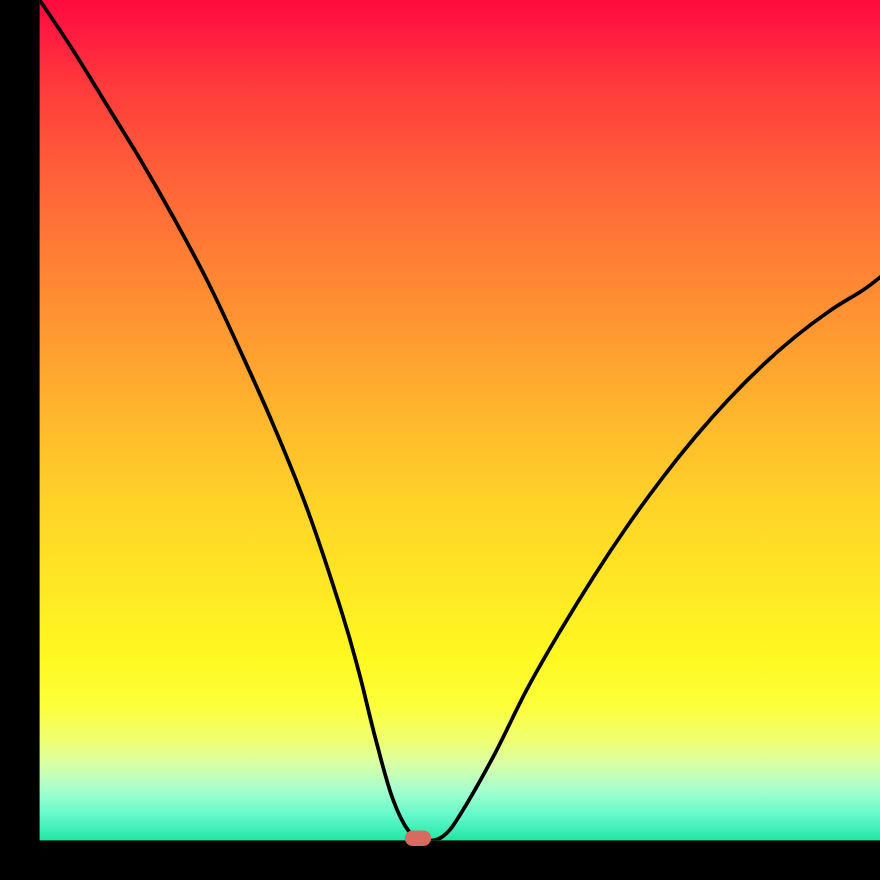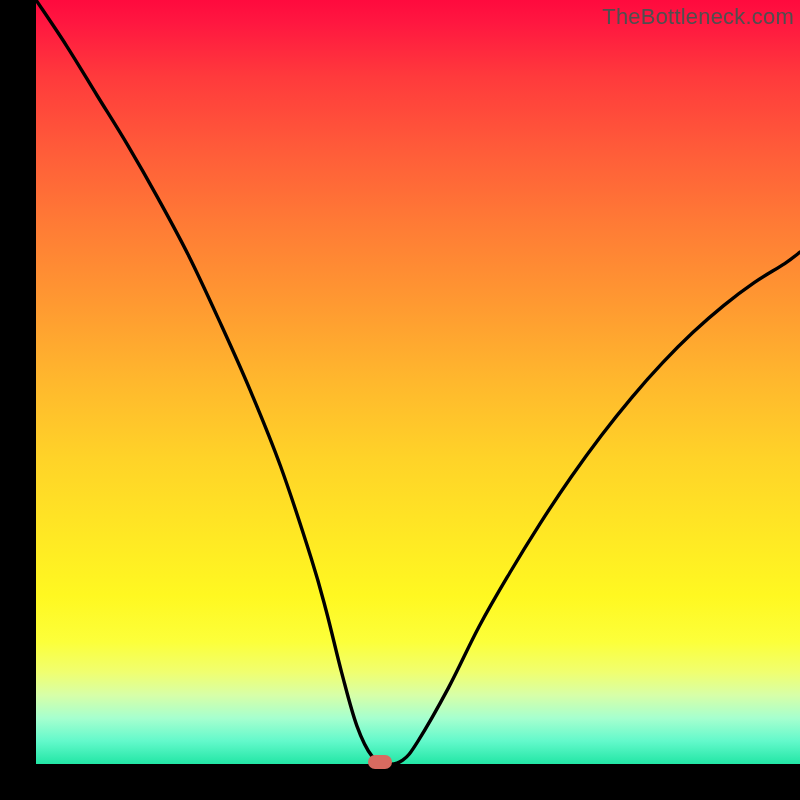--- a/index.html
+++ b/index.html
@@ -74,16 +74,15 @@
 <div class="frame">
 
   <div class="plot-area">
 
     <svg viewBox="0 0 764 764" preserveAspectRatio="none">
       <path id="curve-path" fill="none" stroke="#000000" stroke-width="3.4" stroke-linecap="round" stroke-linejoin="round" d="M 0.00 0.00 C 5.50 8.25, 19.56 28.65, 30.56 45.84 C 41.56 63.03, 50.12 77.62, 61.12 95.50 C 72.12 113.38, 80.68 126.59, 91.68 145.16 C 102.68 163.73, 111.24 178.70, 122.24 198.64 C 133.24 218.58, 141.80 233.94, 152.80 255.94 C 163.80 277.94, 172.36 296.81, 183.36 320.88 C 194.36 344.95, 202.92 363.51, 213.92 389.64 C 224.92 415.77, 233.48 435.79, 244.48 466.04 C 255.48 496.29, 266.79 531.59, 275.04 557.72 C 283.29 583.85, 284.82 590.57, 290.32 611.20 C 295.82 631.83, 300.10 651.69, 305.60 672.32 C 311.10 692.95, 315.38 710.67, 320.88 725.80 C 326.38 740.93, 330.66 749.48, 336.16 756.36 C 341.66 763.24, 345.94 763.31, 351.44 764.00 C 356.94 764.69, 361.22 764.31, 366.72 760.18 C 372.22 756.05, 373.75 754.14, 382.00 741.08 C 390.25 728.02, 401.56 708.23, 412.56 687.60 C 423.56 666.97, 432.12 647.11, 443.12 626.48 C 454.12 605.85, 462.68 591.57, 473.68 573.00 C 484.68 554.43, 493.24 540.53, 504.24 523.34 C 515.24 506.15, 523.80 493.31, 534.80 477.50 C 545.80 461.69, 554.36 449.92, 565.36 435.48 C 576.36 421.04, 584.92 410.34, 595.92 397.28 C 606.92 384.22, 615.48 374.59, 626.48 362.90 C 637.48 351.21, 646.04 342.65, 657.04 332.34 C 668.04 322.03, 676.60 314.54, 687.60 305.60 C 698.60 296.66, 707.16 290.24, 718.16 282.68 C 729.16 275.12, 740.47 269.08, 748.72 263.58 C 756.97 258.08, 761.25 254.18, 764.00 252.12"></path>
     </svg>
 
     <div id="min-marker" class="marker" style="left: 331.8px; top: 755px; background: rgb(216, 106, 96);"></div>
 
-    <div class="watermark">TheBottleneck.com</div>
   </div>
 
 </div>
 
 </body></html>

